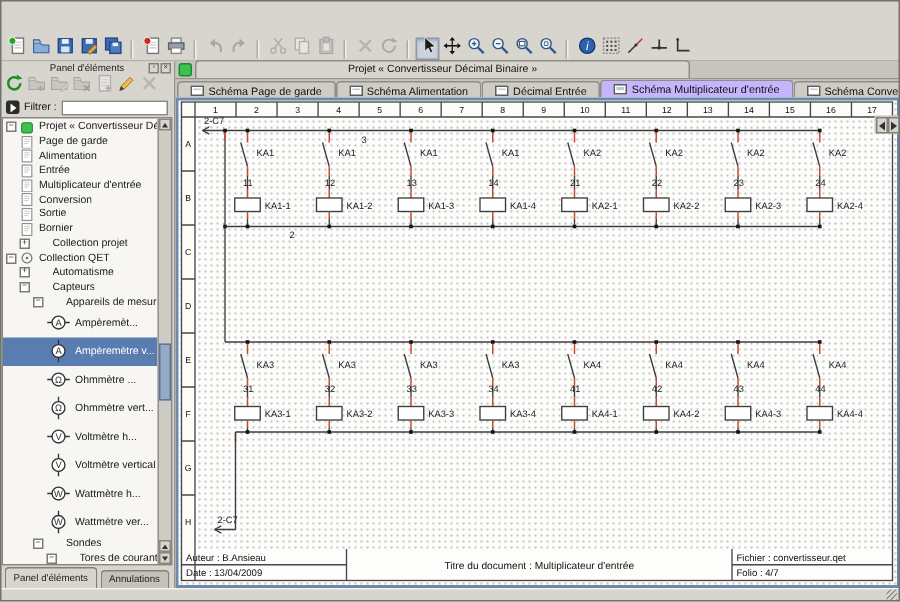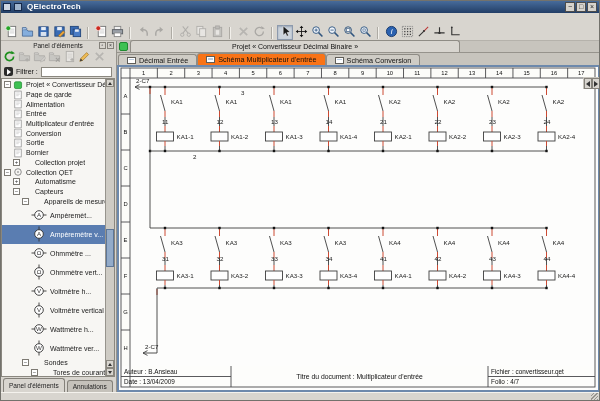--- a/index.html
+++ b/index.html
@@ -56,21 +56,21 @@
   .ptab{font-size:6.5px;padding:0 5px;border:1px solid #84817a;border-bottom:none;background:#c5c2bb;border-radius:3px 3px 0 0;height:12px;line-height:12px;color:#222}
   .ptab.active{background:#d8d5cf;height:14px;line-height:13px}
 
   
   .workspace{position:absolute;left:117px;top:41px;right:0;bottom:9px}
   .proj-row{height:12px;background:#c7c4bd;border-bottom:1px solid #96938c;display:flex;align-items:flex-end;padding-left:2px;gap:2px}
   .proj-ico{width:9px;height:9px;background:#3ec152;border:1px solid #1f8a30;border-radius:2px;margin-bottom:1px;flex:none}
   .proj-tab{width:330px;font-size:7px;height:12px;line-height:12px;text-align:center;background:#d8d5cf;border:1px solid #8f8c85;border-bottom:none;border-radius:3px 3px 0 0;color:#111;overflow:hidden}
   .folio-row{height:12px;background:#c7c4bd;display:flex;align-items:flex-end;padding-left:1px;position:relative;overflow:hidden}
   .ftab{font-size:7.2px;display:flex;align-items:center;gap:3px;height:11px;padding:0 8px;background:#cfccc5;border:1px solid #8f8c85;border-bottom:none;border-radius:3px 3px 0 0;white-space:nowrap;flex:none;color:#111}
-  .ftab.active{background:#f97316;height:12px}
+  .ftab.active{background:#c4b5fd;height:12px}
   .fico{width:9px;height:7px;border:1px solid #5f5d58;background:#fff;flex:none;position:relative}
   .fico::after{content:"";position:absolute;left:1px;top:1px;right:1px;height:1.5px;background:#b9cade}
   .tab-scroll{position:absolute;right:0;bottom:0;height:12px;display:flex;background:#c7c4bd;padding-left:1px;z-index:5}
   .tsb{width:8px;height:11px;border:1px solid #84817a;background:#d8d5cf;display:flex;align-items:center;justify-content:center;margin-top:1px}
   .tri-l{width:0;height:0;border:3px solid transparent;border-right:4px solid #333;margin-left:-3px}
   .tri-r{width:0;height:0;border:3px solid transparent;border-left:4px solid #333;margin-right:-3px}
   .canvas{position:absolute;left:0;top:24px;width:483px;height:327px;border:2px solid #6d89ac;background-color:#fdfdfc;background-image:radial-gradient(#c3c3c1 .5px,transparent .7px);background-size:4px 4px}
   .canvas svg{position:absolute;left:0;top:0}
 
   
@@ -86,30 +86,20 @@
 
   
   .statusbar{position:absolute;left:0;bottom:0;width:600px;height:9px;background:#d8d5cf;border-top:1px solid #f4f2ed}
   .grip{position:absolute;right:2px;bottom:1px;width:7px;height:7px;background:repeating-linear-gradient(135deg,transparent 0 1.5px,#97948d 1.5px 2.5px)}
 </style>
 </head>
 <body>
 
 <div class="app">
 
-  <div class="titlebar">
-    <span class="tb-ico"></span>
-    <span class="tb-ico b"></span>
-    <span class="tb-title">QElectroTech</span>
-    <span class="tb-btns">
-      <span class="tb-btn">−</span>
-      <span class="tb-btn">□</span>
-      <span class="tb-btn">×</span>
-    </span>
-  </div>
 
 
   <div class="toolbar" id="toolbar">
       <span class="tool">
         <span><svg width="13" height="13" viewBox="0 0 14 14">
             <rect x="3.5" y="1.5" width="8" height="11" fill="#fff" stroke="#777"></rect>
             <path d="M5 4.5h5M5 6.5h5M5 8.5h5" stroke="#c2c2c2" stroke-width=".8"></path>
             <circle cx="3.5" cy="3.5" r="2.6" fill="#28a528" stroke="#fff" stroke-width=".7"></circle>
           </svg></span>
       </span>
@@ -566,20 +556,28 @@
         <span class="ptab">Annulations</span>
       </div>
   </div>
 
   <div class="workspace">
     <div class="proj-row">
       <span class="proj-ico"></span>
       <span class="proj-tab">Projet « Convertisseur Décimal Binaire »</span>
     </div>
     <div class="folio-row" id="folioTabs">
+        <span class="ftab">
+          <span class="fico"></span>
+          <span>Schéma Page de garde</span>
+        </span>
+        <span class="ftab">
+          <span class="fico"></span>
+          <span>Schéma Alimentation</span>
+        </span>
         <span class="ftab">
           <span class="fico"></span>
           <span>Décimal Entrée</span>
         </span>
         <span class="ftab active">
           <span class="fico"></span>
           <span>Schéma Multiplicateur d'entrée</span>
         </span>
         <span class="ftab">
           <span class="fico"></span>

